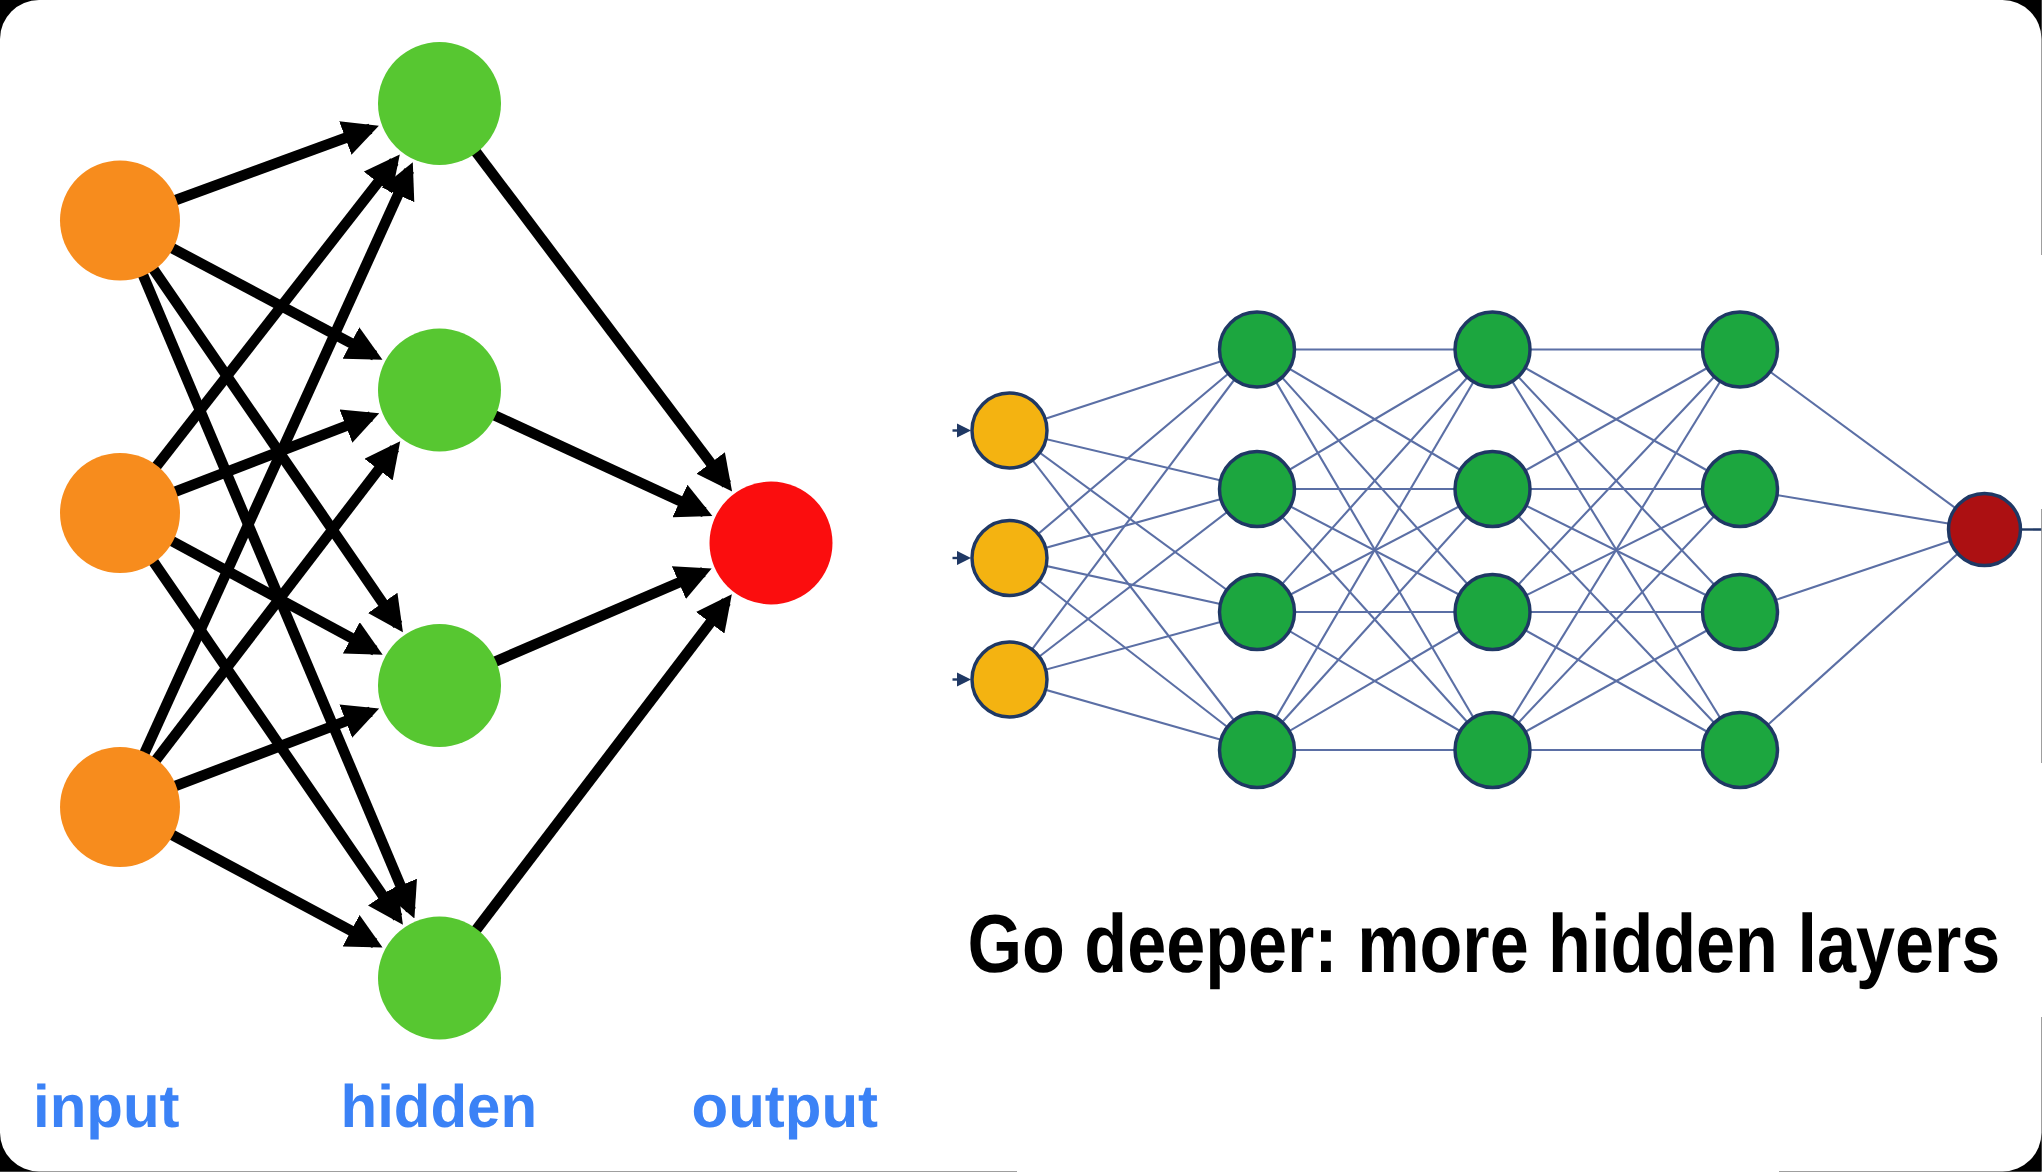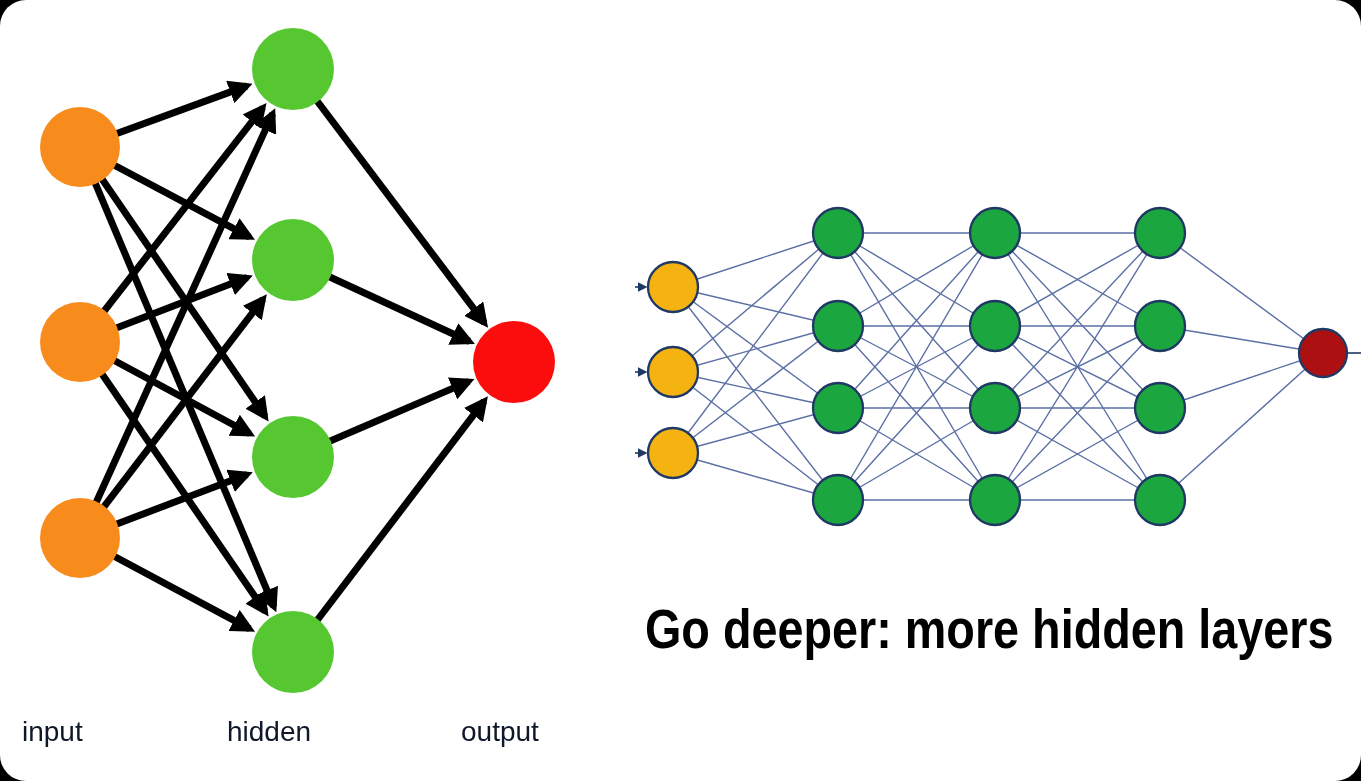--- a/index.html
+++ b/index.html
@@ -12,24 +12,24 @@
   .slide {
     position: absolute;
     left: 0; top: 0;
     width: 1361px; height: 781px;
     background: #ffffff;
     border-radius: 26px;
   }
   #nn-svg { position: absolute; left: 0; top: 0; }
   .layer-label {
     position: absolute;
-    font-weight: normal;
-    font-size: 28px;
+    font-weight: bold;
+    font-size: 40px;
     line-height: 1;
-    color: #0f172a;
+    color: #3b82f6;
     white-space: nowrap;
   }
   .caption {
     position: absolute;
     font-weight: bold;
     font-size: 55px;
     line-height: 1;
     color: #000000;
     white-space: nowrap;
     transform: scaleX(0.85);

